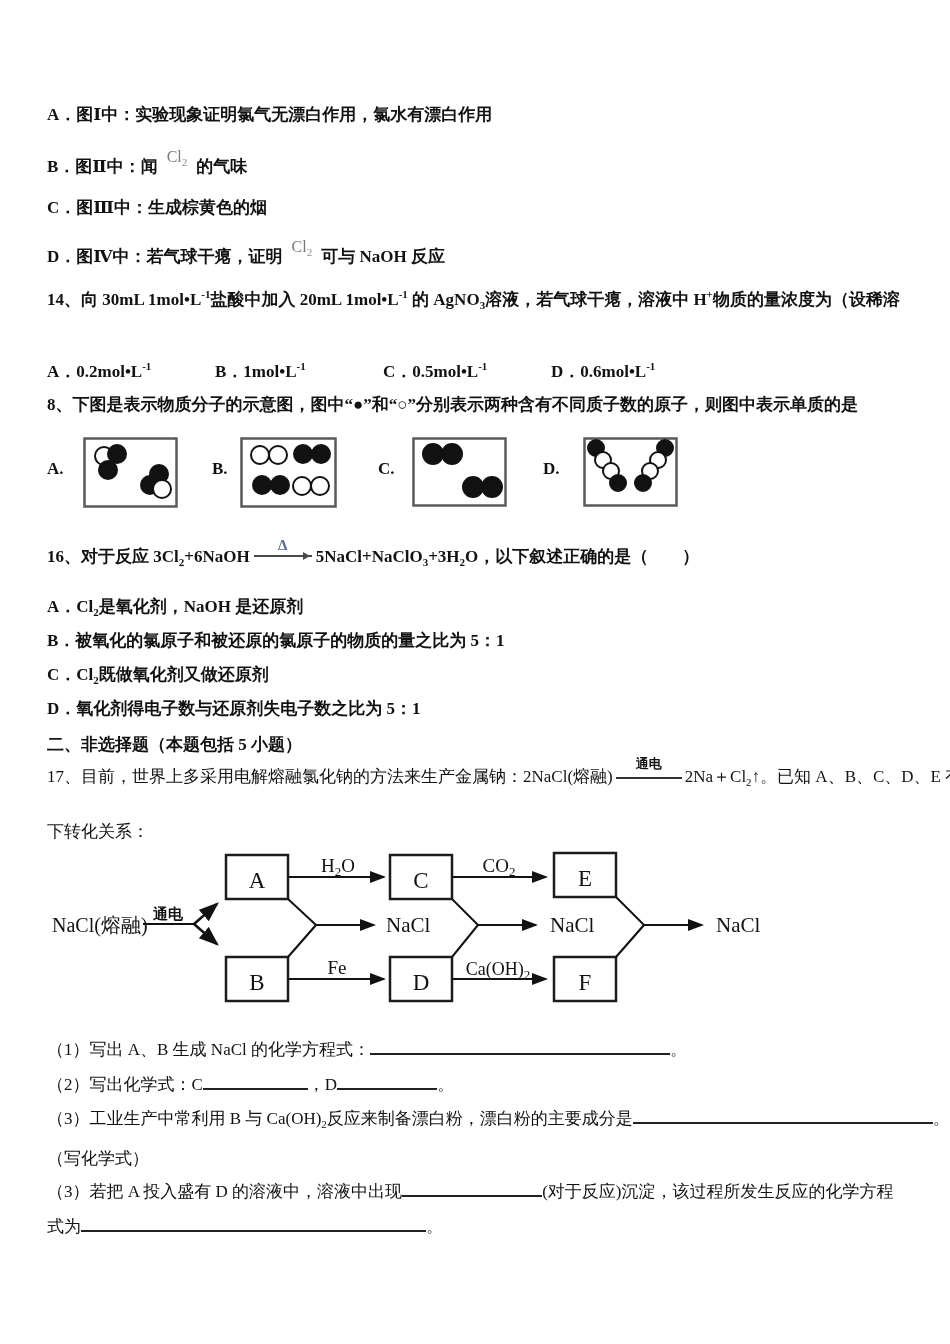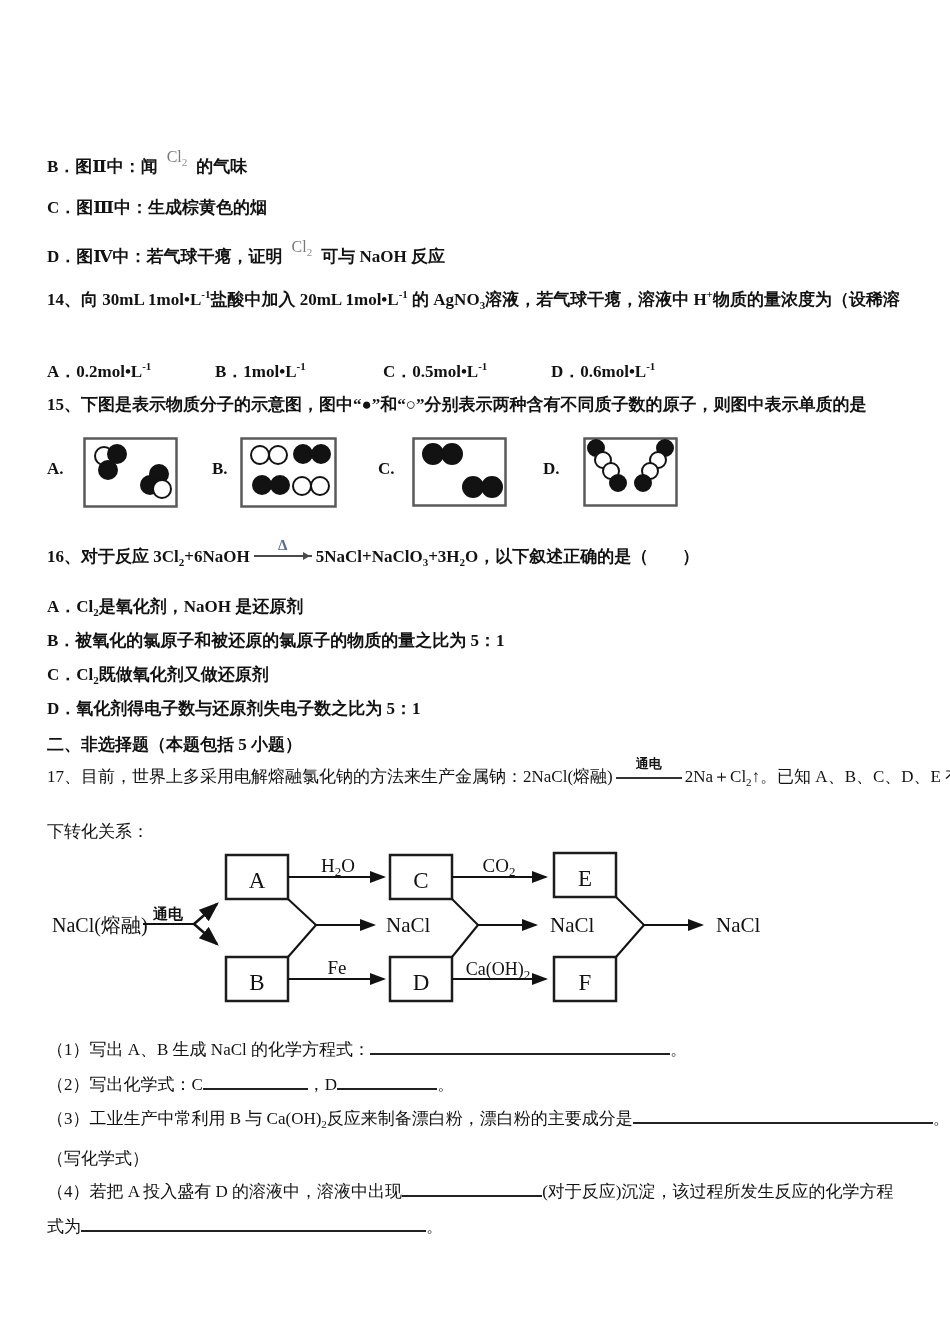--- a/index.html
+++ b/index.html
@@ -27,38 +27,39 @@
   .figlabel{position:absolute;top:22px;font-size:17px;font-weight:700;}
   .figbox{position:absolute;top:0;}
   .opt{position:absolute;top:0;}
   svg text{font-family:"Liberation Serif","DejaVu Serif",serif;fill:#121212;}
 </style>
 </head>
 <body>
 
 <div class="page">
 
+  <div class="ln b" style="top:103px">A．图Ⅰ中：实验现象证明氯气无漂白作用，氯水有漂白作用</div>
 
   <div class="ln b" style="top:155px"><span>B．图Ⅱ中：闻</span><span class="fml"><span>Cl</span><span class="sb">2</span></span><span>的气味</span></div>
 
   <div class="ln b" style="top:196px">C．图Ⅲ中：生成棕黄色的烟</div>
 
   <div class="ln b" style="top:245px"><span>D．图Ⅳ中：若气球干瘪，证明</span><span class="fml"><span>Cl</span><span class="sb">2</span></span><span>可与 NaOH 反应</span></div>
 
   <div class="ln b" style="top:288px"><span>14、向 30mL 1mol•L</span><span class="sp">-1</span><span>盐酸中加入 20mL 1mol•L</span><span class="sp">-1</span><span> 的 AgNO</span><span class="sb">3</span><span>溶液，若气球干瘪，溶液中 H</span><span class="sp">+</span><span>物质的量浓度为（设稀溶</span></div>
 
 
   <div class="ln b" style="top:360px">
     <span class="opt" style="left:0px"><span>A．0.2mol•L</span><span class="sp">-1</span></span>
     <span class="opt" style="left:168px"><span>B．1mol•L</span><span class="sp">-1</span></span>
     <span class="opt" style="left:336px"><span>C．0.5mol•L</span><span class="sp">-1</span></span>
     <span class="opt" style="left:504px"><span>D．0.6mol•L</span><span class="sp">-1</span></span>
   </div>
 
-  <div class="ln b" style="top:393px">15、下图是表示物质分子的示意图，图中“●”和“○”分别表示两种含有不同质子数的原子，则图中表示单质的是</div>
+  <div class="ln b" style="top:393px">8、下图是表示物质分子的示意图，图中“●”和“○”分别表示两种含有不同质子数的原子，则图中表示单质的是</div>
 
   <div class="figrow">
     <span class="figlabel" style="left:47px">A.</span>
     <span class="figlabel" style="left:212px">B.</span>
     <span class="figlabel" style="left:378px">C.</span>
     <span class="figlabel" style="left:543px">D.</span>
 
     <svg class="figbox" style="left:83px" width="95" height="71">
       <rect x="1.5" y="1.5" width="92" height="68" fill="#fff" stroke="#5a5a5a" stroke-width="2.5"></rect>
       <g stroke="#121212" stroke-width="2">
@@ -181,17 +182,17 @@
   </svg>
 
   <div class="ln" style="top:1038px"><span>（1）写出 A、B 生成 NaCl 的化学方程式：</span><span class="bl" style="width:300px"></span><span>。</span></div>
 
   <div class="ln" style="top:1073px"><span>（2）写出化学式：C</span><span class="bl" style="width:105px"></span><span>，D</span><span class="bl" style="width:100px"></span><span>。</span></div>
 
   <div class="ln" style="top:1107px"><span>（3）工业生产中常利用 B 与 Ca(OH)</span><span class="sb">2</span><span>反应来制备漂白粉，漂白粉的主要成分是</span><span class="bl" style="width:300px"></span><span>。</span></div>
 
   <div class="ln" style="top:1147px">（写化学式）</div>
 
-  <div class="ln" style="top:1180px"><span>（4）若把 A 投入盛有 D 的溶液中，溶液中出现</span><span class="bl" style="width:140px"></span><span>(对于反应)沉淀，该过程所发生反应的化学方程</span></div>
+  <div class="ln" style="top:1180px"><span>（3）若把 A 投入盛有 D 的溶液中，溶液中出现</span><span class="bl" style="width:140px"></span><span>(对于反应)沉淀，该过程所发生反应的化学方程</span></div>
 
   <div class="ln" style="top:1215px"><span>式为</span><span class="bl" style="width:345px"></span><span>。</span></div>
 
 </div>
 
 </body></html>

